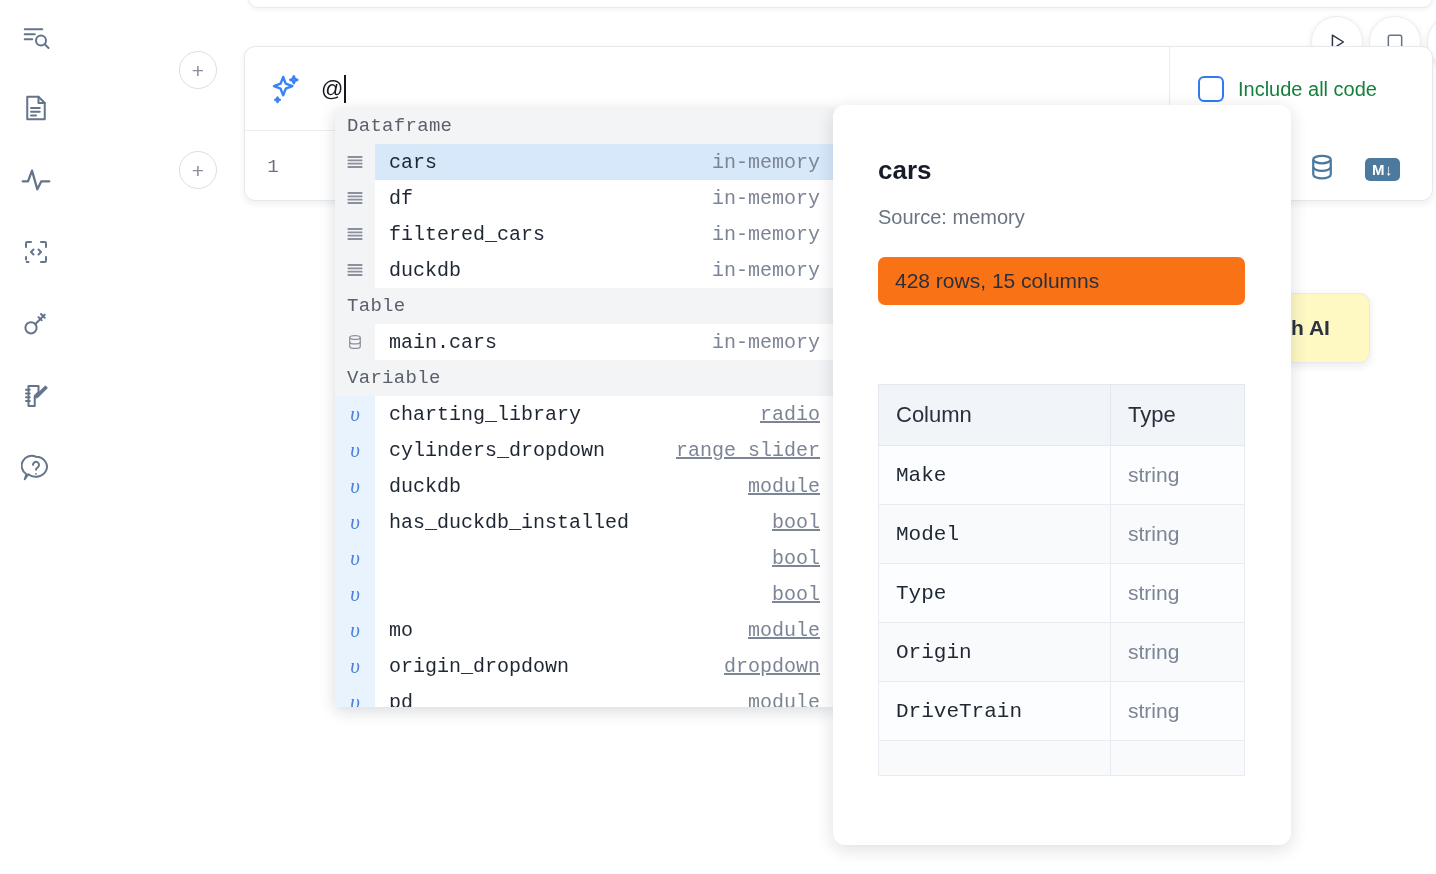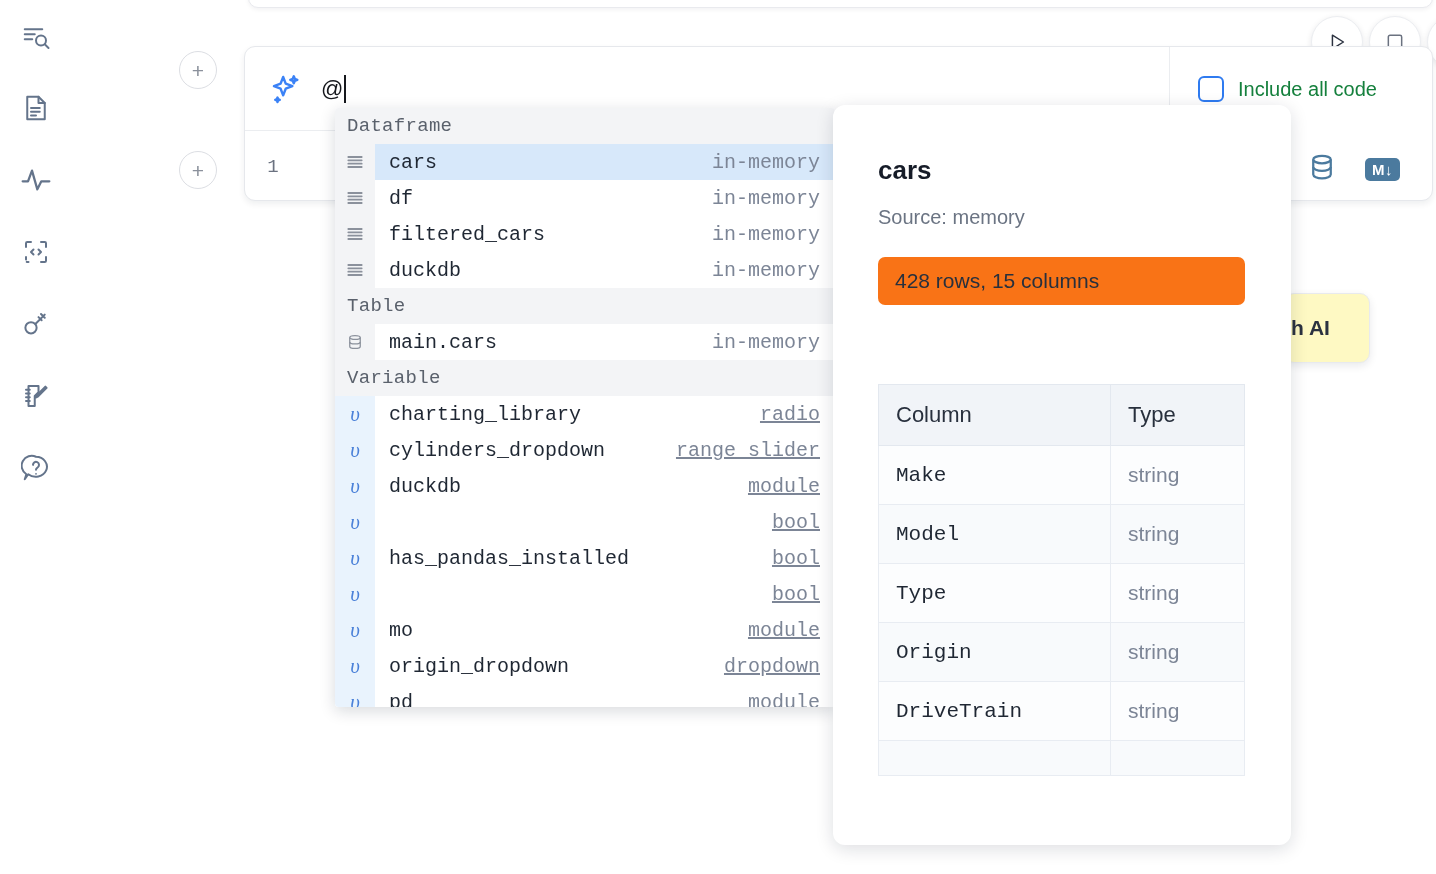--- a/index.html
+++ b/index.html
@@ -358,25 +358,25 @@
         <span class="dd-name">cylinders_dropdown</span>
         <span class="dd-type">range_slider</span>
       </div>
       <div class="dd-item var">
         <span class="dd-gutter">υ</span>
         <span class="dd-name">duckdb</span>
         <span class="dd-type">module</span>
       </div>
       <div class="dd-item var">
         <span class="dd-gutter">υ</span>
+        <span class="dd-name">has_duckdb_installed</span>
         <span class="dd-type">bool</span>
       </div>
       <div class="dd-item var">
         <span class="dd-gutter">υ</span>
-        <span class="dd-name">has_pandas_installed</span>
         <span class="dd-type">bool</span>
       </div>
       <div class="dd-item var">
         <span class="dd-gutter">υ</span>
         <span class="dd-type">bool</span>
       </div>
       <div class="dd-item var">
         <span class="dd-gutter">υ</span>
         <span class="dd-name">mo</span>
         <span class="dd-type">module</span>

